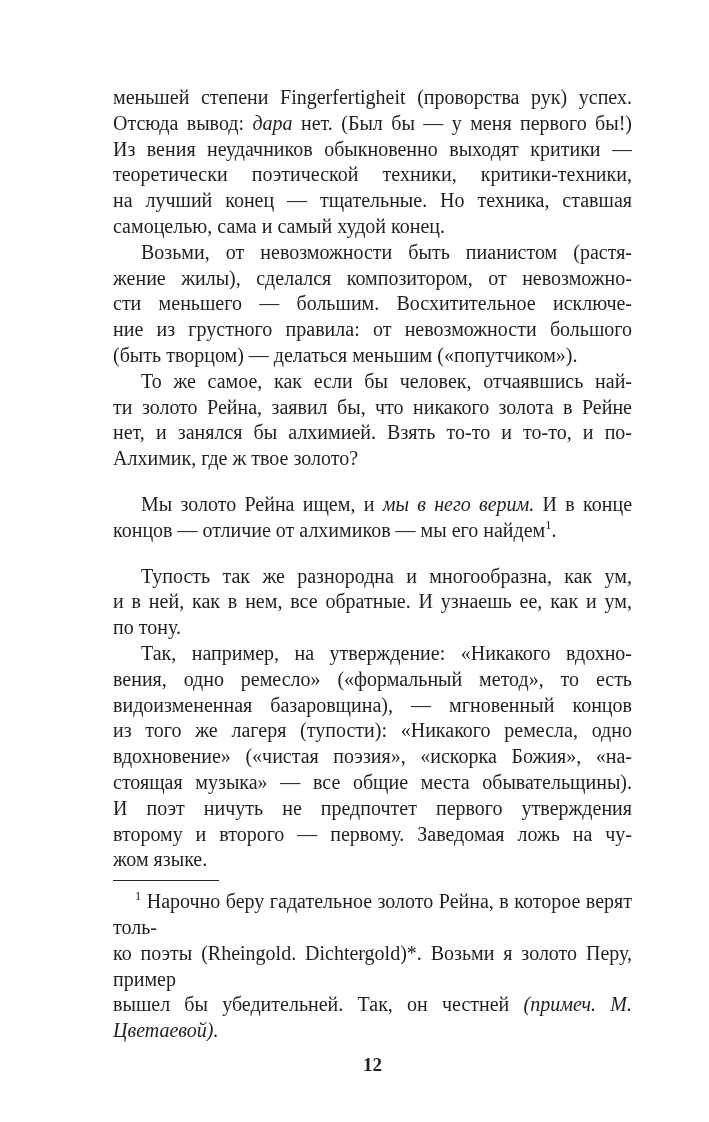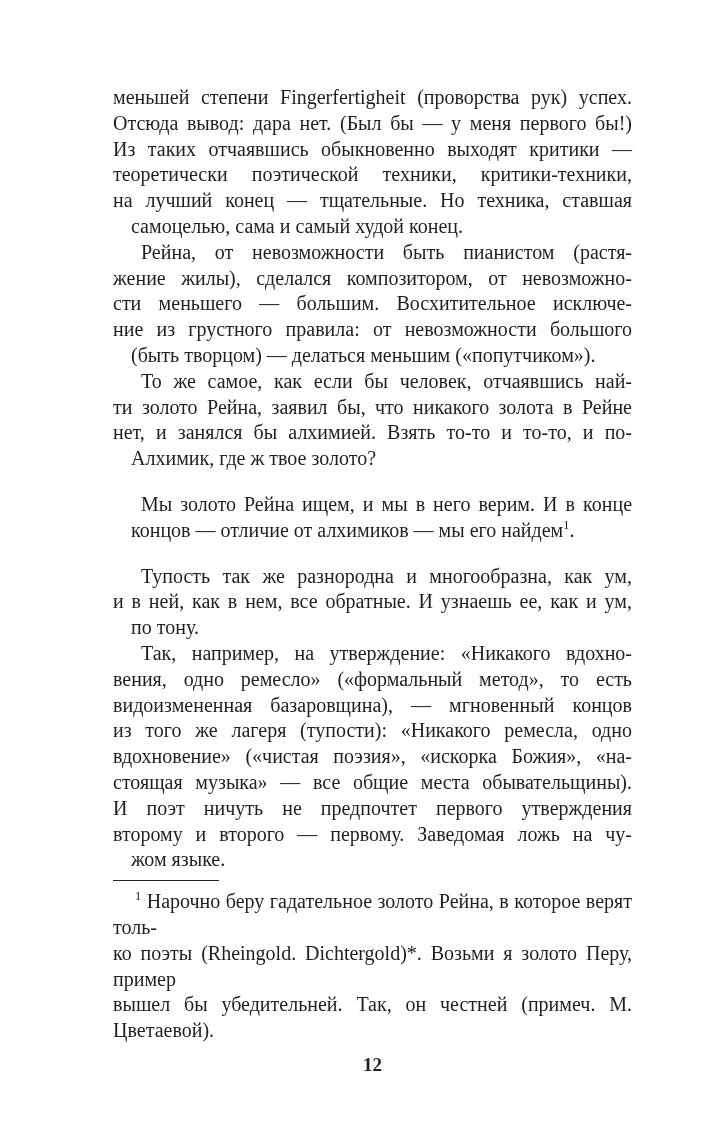--- a/index.html
+++ b/index.html
@@ -20,23 +20,23 @@
   }
   .para {
     font-size: 20px;
     line-height: 25.8px;
   }
   .para.gap { margin-top: 20px; }
   .line {
     text-align: justify;
     text-align-last: justify;
   }
-  .line.last { text-align-last: left; margin-left: 18px; }
+  .line.last { text-align-last: left; }
   .para .line.indent { text-indent: 28px; }
-  .italic { }
+  .italic { font-style: italic; }
   .sup {
     vertical-align: super;
     font-size: 0.62em;
     line-height: 0;
   }
   .footnote-divider {
     border: none;
     border-top: 1.6px solid #242424;
     width: 106px;
     margin: 7px 0 8px 0;
@@ -55,27 +55,27 @@
 </style>
 </head>
 <body>
 
 <div class="page" style="background: rgb(255, 255, 255); color: rgb(31, 31, 31); padding-left: 23px;">
   <div class="text-block">
     <div id="body-text">
         <div class="para">
           <div class="line"><span>меньшей степени Fingerfertigheit (проворства рук) успех.</span></div>
           <div class="line"><span>Отсюда вывод: </span><span class="italic">дара</span><span> нет. (Был бы — у меня первого бы!)</span></div>
-          <div class="line"><span>Из таких отчаявшись обыкновенно выходят критики —</span></div>
+          <div class="line"><span>Из вения неудачников обыкновенно выходят критики —</span></div>
           <div class="line"><span>теоретически поэтической техники, критики-техники,</span></div>
           <div class="line"><span>на лучший конец — тщательные. Но техника, ставшая</span></div>
           <div class="line last"><span>самоцелью, сама и самый худой конец.</span></div>
         </div>
         <div class="para">
-          <div class="line indent"><span>Рейна, от невозможности быть пианистом (растя-</span></div>
+          <div class="line indent"><span>Возьми, от невозможности быть пианистом (растя-</span></div>
           <div class="line"><span>жение жилы), сделался композитором, от невозможно-</span></div>
           <div class="line"><span>сти меньшего — большим. Восхитительное исключе-</span></div>
           <div class="line"><span>ние из грустного правила: от невозможности большого</span></div>
           <div class="line last"><span>(быть творцом) — делаться меньшим («попутчиком»).</span></div>
         </div>
         <div class="para">
           <div class="line indent"><span>То же самое, как если бы человек, отчаявшись най-</span></div>
           <div class="line"><span>ти золото Рейна, заявил бы, что никакого золота в Рейне</span></div>
           <div class="line"><span>нет, и занялся бы алхимией. Взять то-то и то-то, и по-</span></div>
           <div class="line last"><span>Алхимик, где ж твое золото?</span></div>

